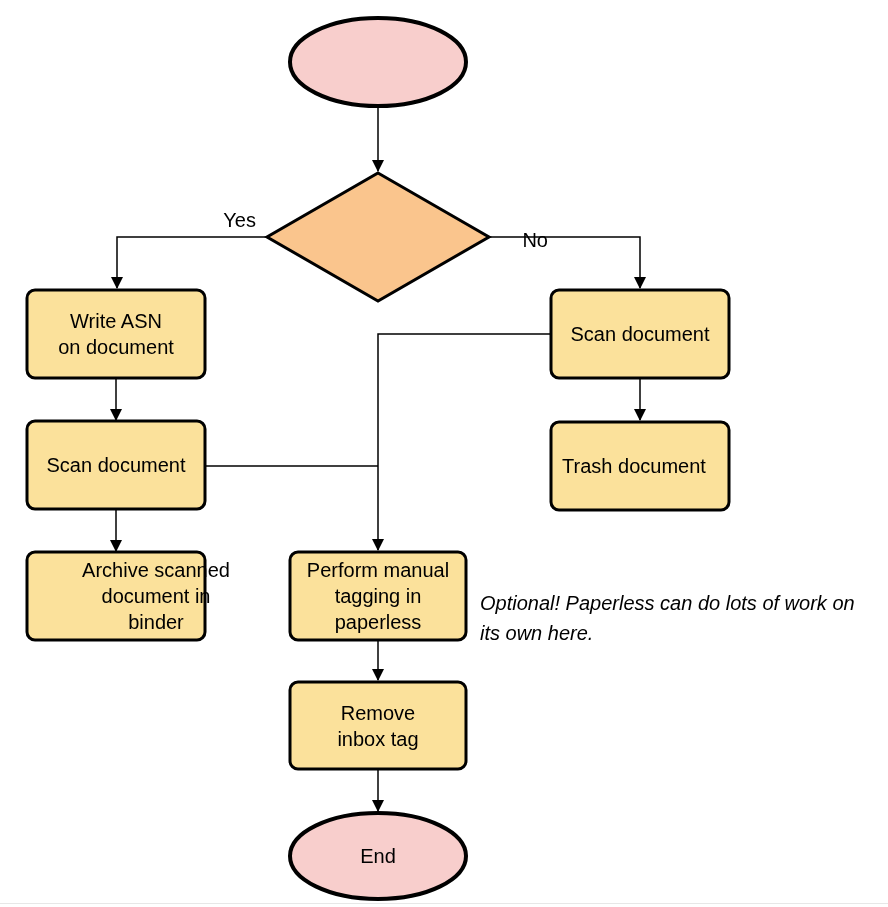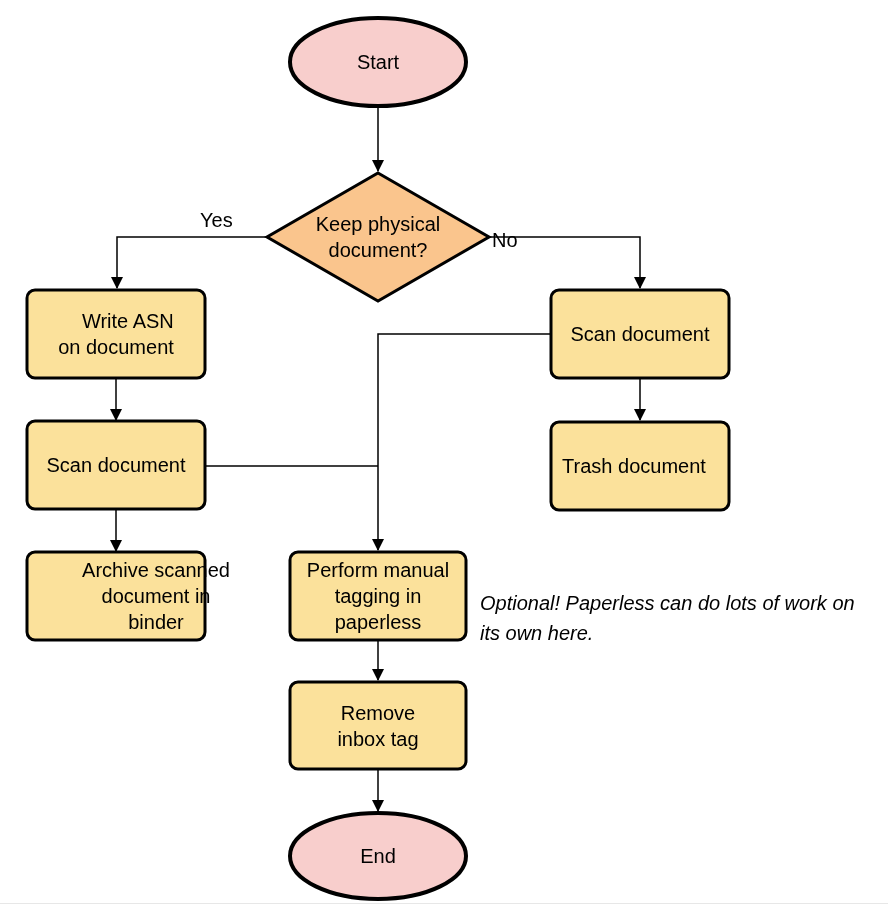--- a/index.html
+++ b/index.html
@@ -38,21 +38,21 @@
     justify-content: center;
     text-align: center;
     color: #000000;
     font-size: 20px;
     line-height: 26px;
     white-space: pre-line;
     pointer-events: none;
   }
   .edge-label {
     position: absolute;
-    text-align: left;
+    text-align: right;
     color: #000000;
     font-size: 20px;
     line-height: 26px;
     pointer-events: none;
   }
   .annotation {
     position: absolute;
     left: 480px;
     top: 588px;
     width: 410px;
@@ -114,26 +114,23 @@
       <rect class="node-shape rect-shape" x="551" y="422" width="178" height="88" rx="8" fill="#fbe19b"></rect>
 
       <rect class="node-shape rect-shape" x="290" y="552" width="176" height="88" rx="8" fill="#fbe19b"></rect>
 
       <rect class="node-shape rect-shape" x="290" y="682" width="176" height="87" rx="8" fill="#fbe19b"></rect>
 
       <ellipse class="node-shape ellipse-shape" cx="378" cy="856" rx="88" ry="43" fill="#f8cecc"></ellipse>
     </g>
   </svg>
 
-  <div class="label" style="left:290px; top:18px; width:176px; height:88px;">Start</div>
 
-  <div class="label" style="left:267px; top:173px; width:222px; height:128px;">Keep physical
-document?</div>
 
-  <div class="label" style="left:27px; top:290px; width:178px; height:88px;text-align:right;">Write ASN
+  <div class="label" style="left:27px; top:290px; width:178px; height:88px;">Write ASN
 on document</div>
 
   <div class="label" style="left:27px; top:421px; width:178px; height:88px;">Scan document</div>
 
   <div class="label" style="left:27px; top:552px; width:178px; height:88px;margin-left:40px;">Archive scanned
 document in
 binder</div>
 
   <div class="label" style="left:551px; top:290px; width:178px; height:88px;">Scan document</div>
 

